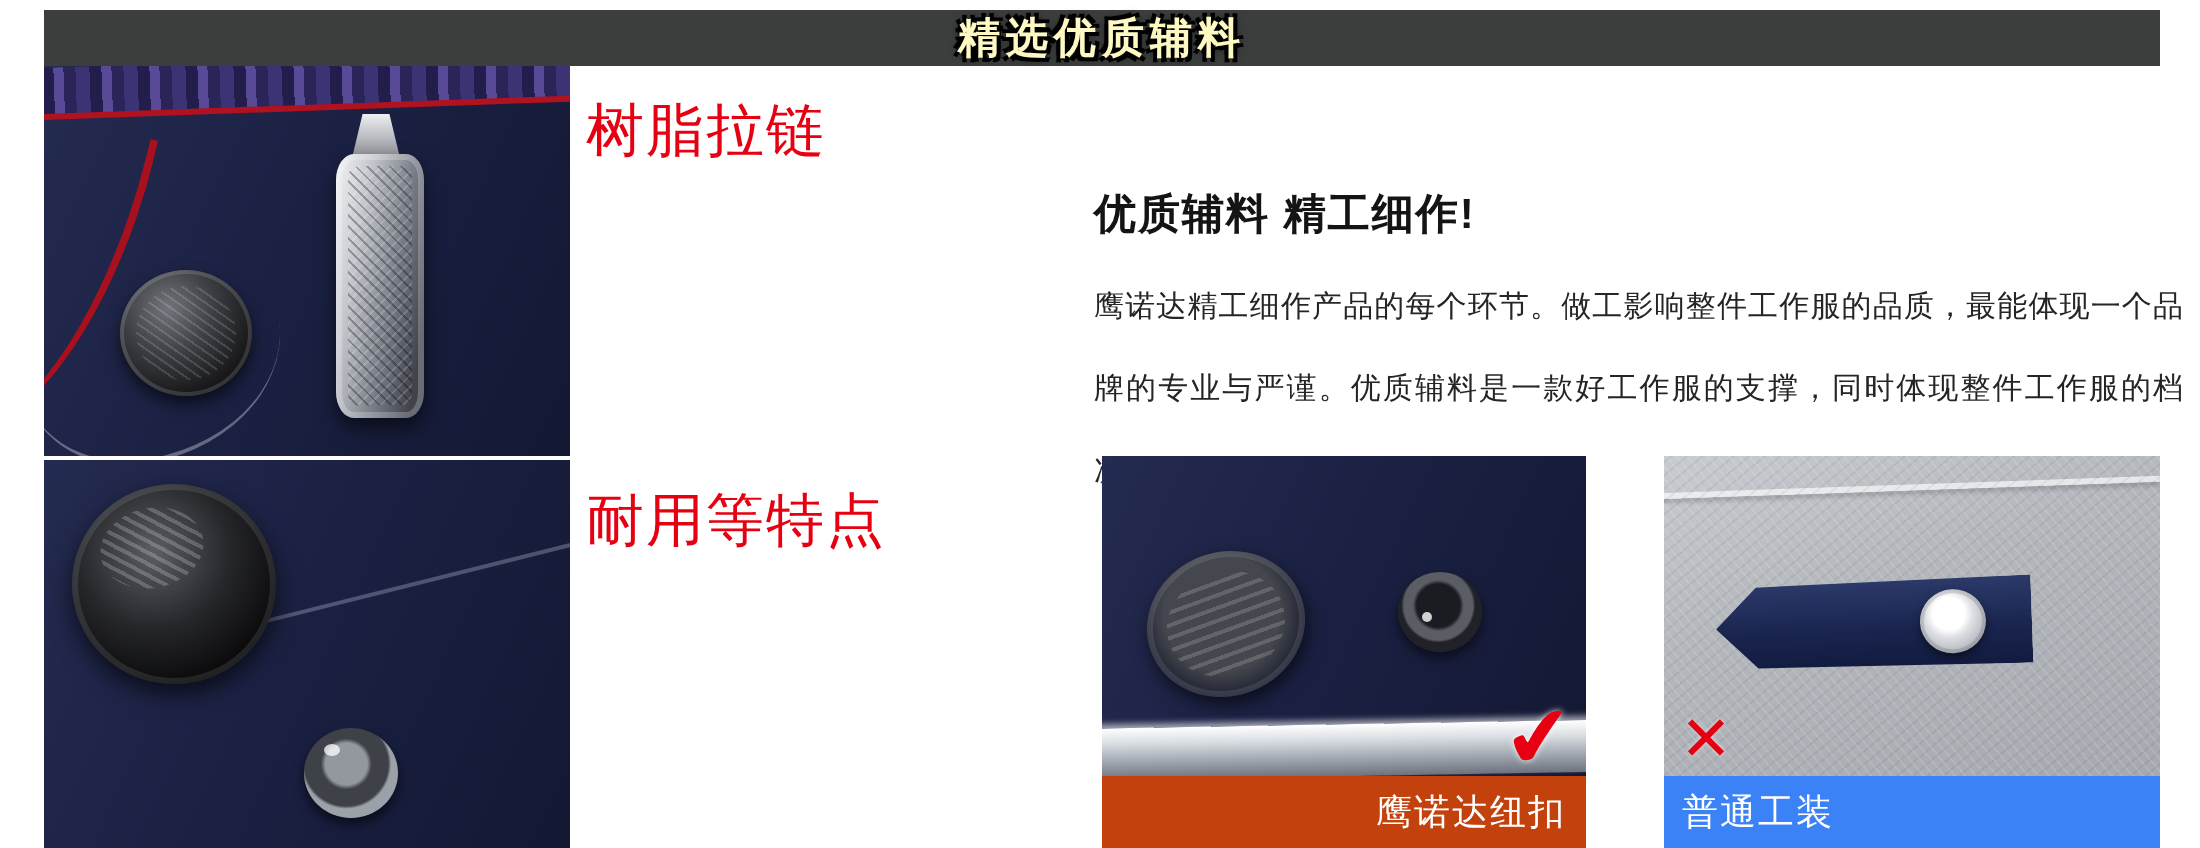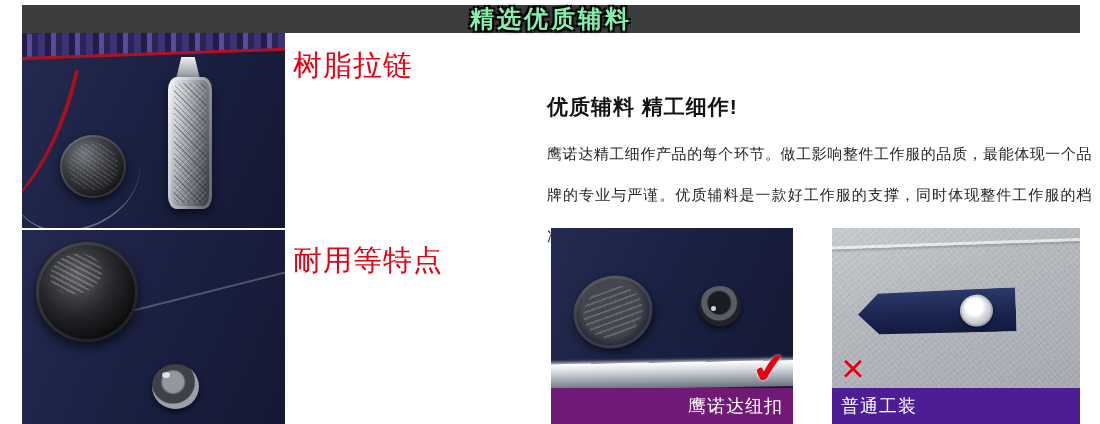--- a/index.html
+++ b/index.html
@@ -3,21 +3,21 @@
 <meta charset="utf-8">
 <style>
   * { margin:0; padding:0; box-sizing:border-box; }
   html,body { background:#ffffff; }
   body { font-family:"Liberation Sans","DejaVu Sans",sans-serif; }
   .page { position:relative; width:1100px; height:424px; background:#ffffff; overflow:hidden; }
 
   
   .banner { position:absolute; left:22px; top:5px; width:1058px; height:28px;
     background:#3b3e3d; display:flex; align-items:center; justify-content:center; }
-  .banner-title { color:#86efac; font-size:24px; font-weight:bold; letter-spacing:3px;
+  .banner-title { color:#fef9c3; font-size:21px; font-weight:bold; letter-spacing:3px;
     text-shadow:-2px -2px 0 #000, 2px -2px 0 #000, -2px 2px 0 #000, 2px 2px 0 #000, 0 0 5px #000; }
 
   
   .photo { position:absolute; overflow:hidden; }
   .navy { background:linear-gradient(115deg,#242b50 0%,#1b2143 45%,#131833 100%); }
 
   
   .p-zip { left:22px; top:33px; width:263px; height:195px; }
   .collar { position:absolute; top:-4px; left:-8px; width:115%; height:24px; transform:rotate(-2deg);
     background:repeating-linear-gradient(90deg,#3c3374 0 7px,#221d4a 7px 13px,#584a96 13px 18px,#2a2458 18px 24px); }
@@ -143,32 +143,32 @@
 
   <h2 class="h-dark">优质辅料 精工细作!</h2>
   <p class="para-right">鹰诺达精工细作产品的每个环节。做工影响整件工作服的品质，最能体现一个品牌的专业与严谨。优质辅料是一款好工作服的支撑，同时体现整件工作服的档次.</p>
 
   <div class="block-brand">
     <div class="photo navy p-brand" style="position:relative;">
       <div class="btn-fabric"></div>
       <div class="snap-mid"></div>
       <div class="hem"></div>
     </div>
-    <div class="band band-right" style="background: #701a75;">
+    <div class="band band-right" style="background: #c2410c;">
       <span class="band-label">鹰诺达纽扣</span>
     </div>
     <span class="mark mark-check" style="color: rgb(230, 0, 18);">✔</span>
   </div>
 
   <div class="block-ordinary">
     <div class="p-ord">
       <div class="seam-c"></div>
       <div class="strap">
         <div class="strap-snap"></div>
       </div>
     </div>
-    <div class="band band-left" style="background: #4c1d95;">
+    <div class="band band-left" style="background: #3b82f6;">
       <span class="band-label">普通工装</span>
     </div>
     <span class="mark mark-x" style="color: rgb(230, 0, 18);">✕</span>
   </div>
 
 </div>
 
 </body></html>

